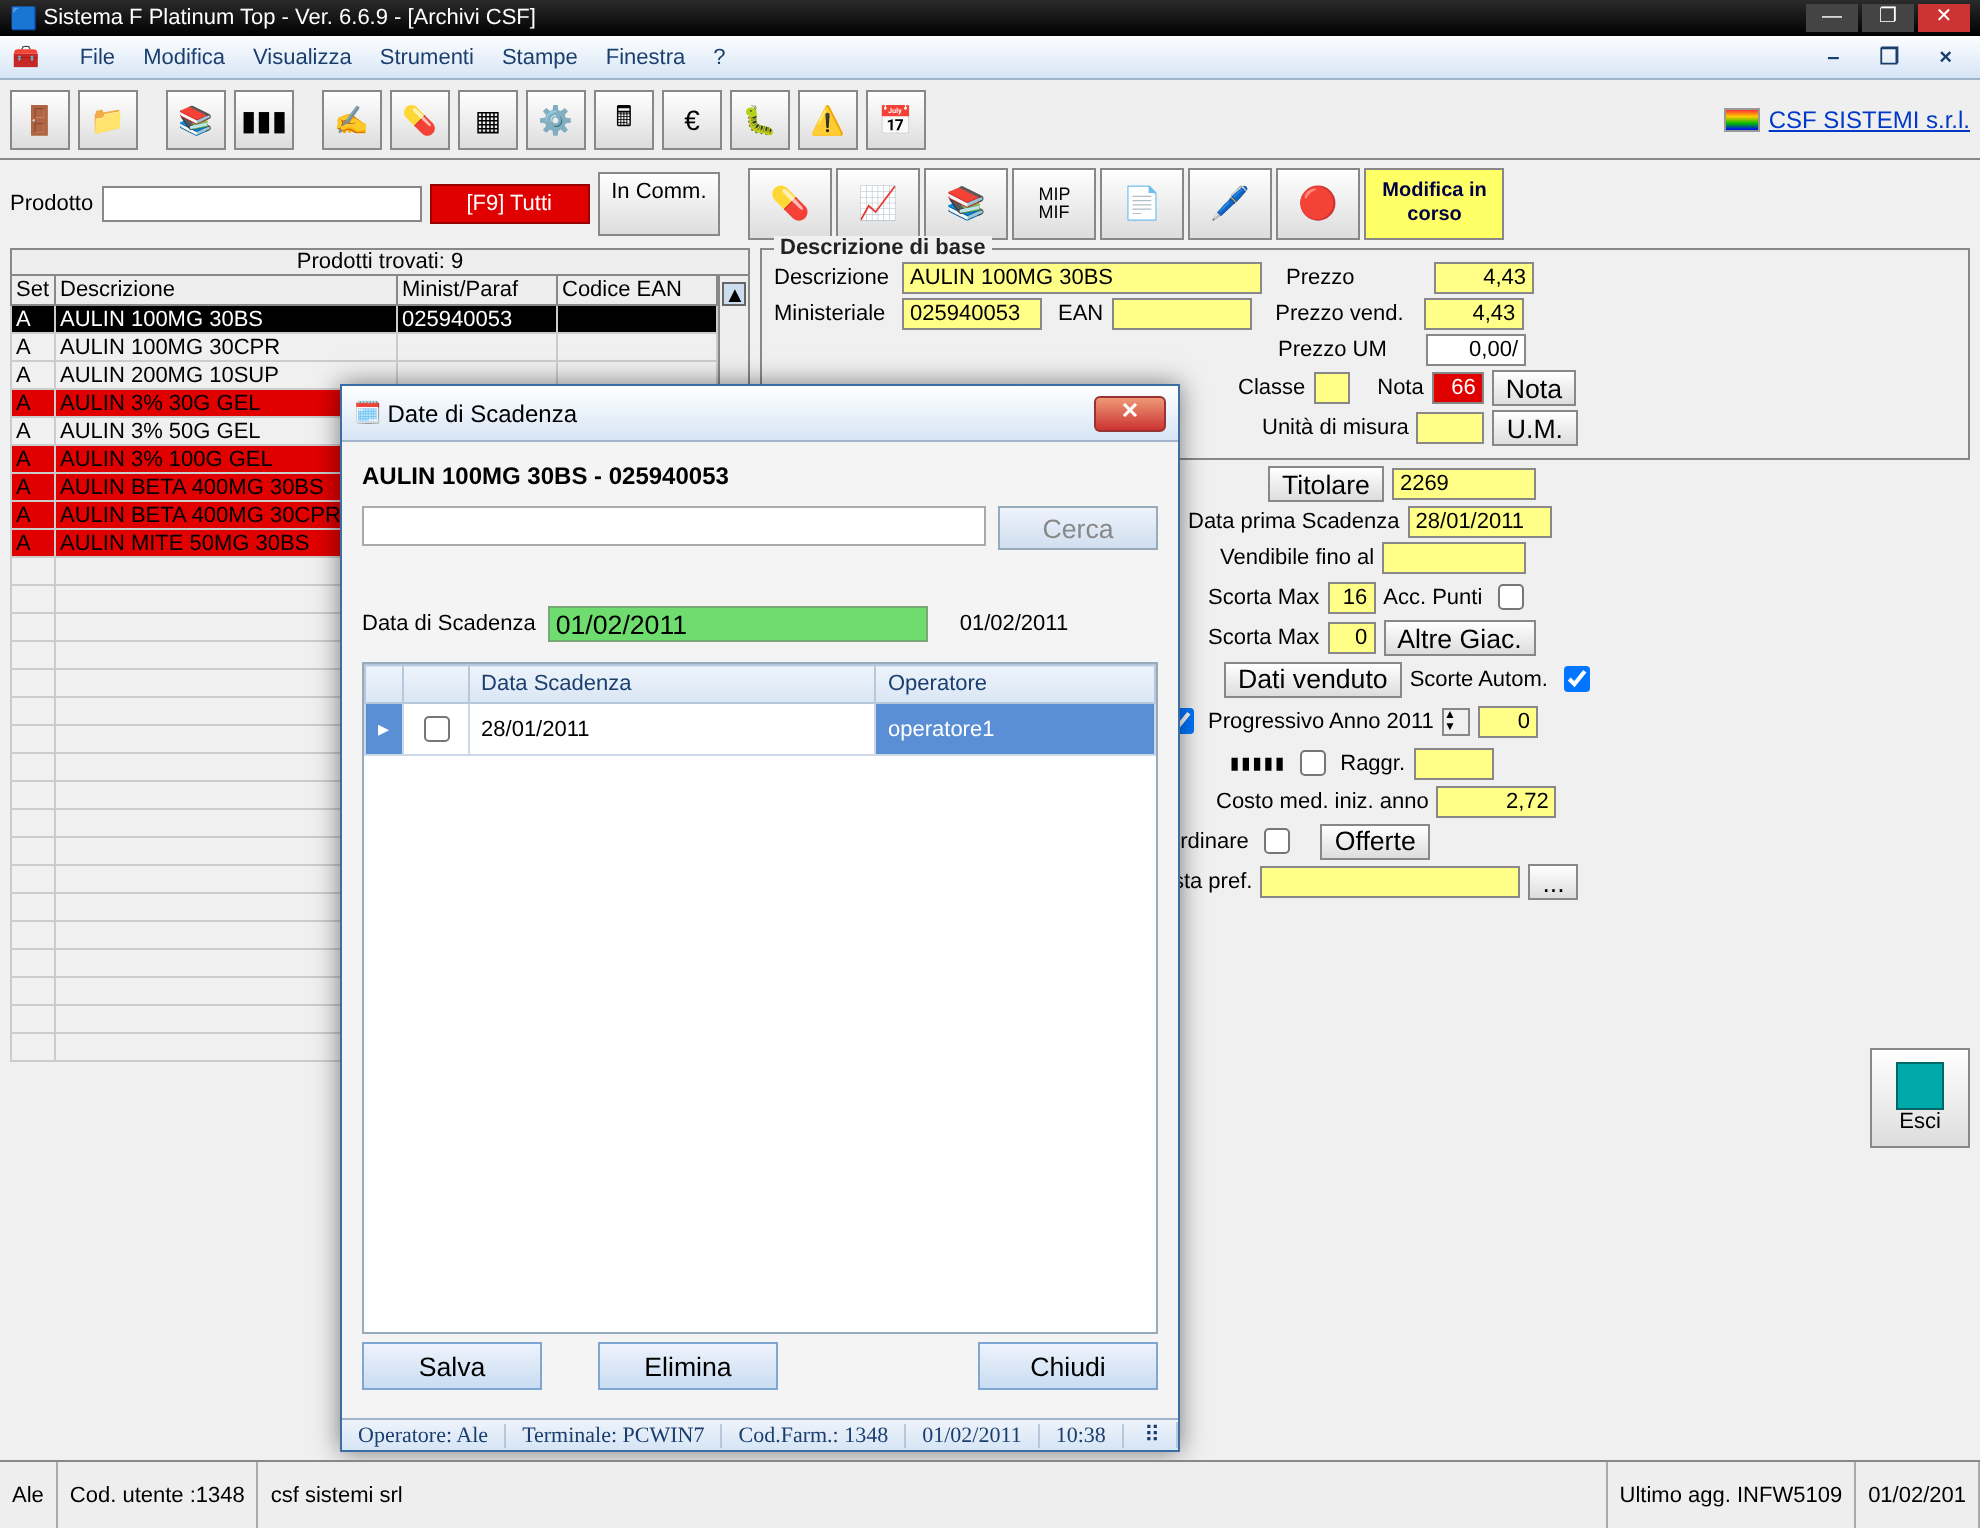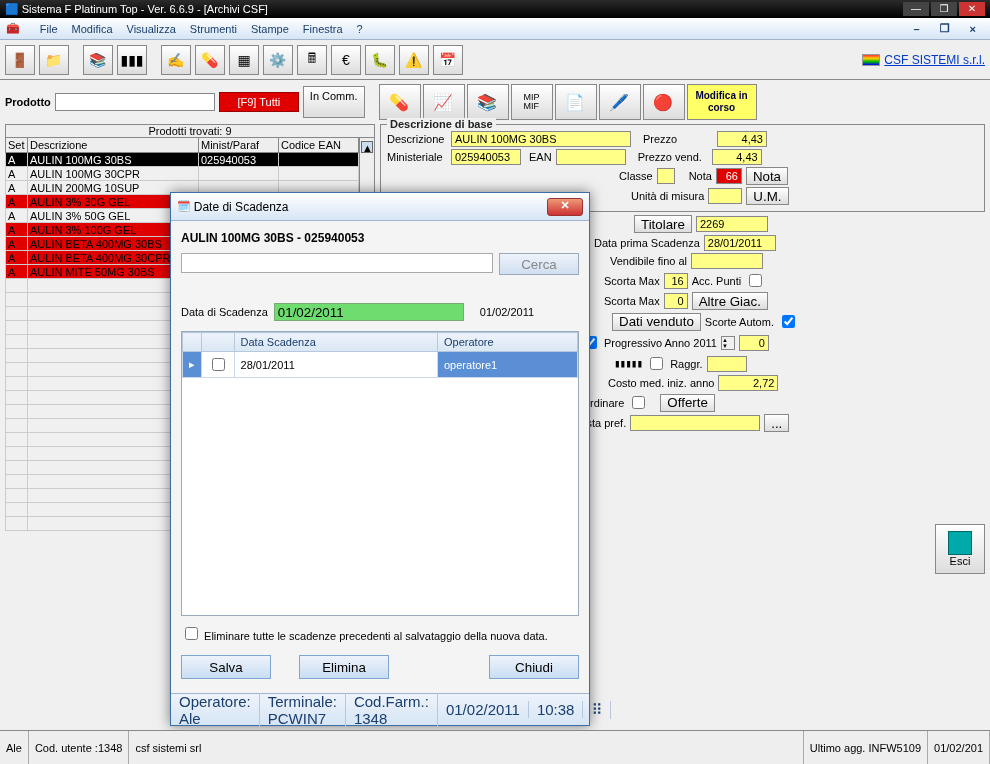--- a/index.html
+++ b/index.html
@@ -43,21 +43,21 @@
   align-items: center;
   padding: 3px 5px;
   gap: 4px;
 }
 .tbtn { width:30px; height:30px; border:1px solid #888; background:linear-gradient(#fff,#ddd); display:flex; align-items:center; justify-content:center; font-size:14px;}
 .logo-right { margin-left:auto; color:#0038c7; text-decoration:underline; font-size:12px; display:flex; align-items:center; gap:4px;}
 .logo-right .lgicon{ width:18px;height:12px;background:linear-gradient(#f33,#fc0,#0b0,#00f);border:1px solid #999;}
 .searchrow {
   display:flex; align-items:center; padding:4px 5px; gap:4px;
 }
-.searchrow label{ font-weight:bold;}
+.searchrow label{ font-weight:normal;}
 .searchrow input.prod { width:160px; height:18px; border:1px solid #888;}
 .btn-f9 { background:#e00000; color:#fff; width:80px; height:20px; border:1px solid #900; text-align:center; line-height:18px;}
 .btn-plain { background:linear-gradient(#fff,#ddd); border:1px solid #888; height:32px; padding:0 6px; line-height:18px;}
 .fn-toolbar { display:flex; gap:2px; margin-left:10px;}
 .fn-toolbar .fbtn{ width:42px;height:36px;border:1px solid #888;background:linear-gradient(#fff,#ddd);display:flex;align-items:center;justify-content:center;font-size:16px;}
 .fn-toolbar .fbtn.mod{ background:#ffff66; font-size:10px; line-height:12px; text-align:center; font-weight:bold; padding:2px; width:70px; color:#004;}
 .main { display:flex; padding:0 5px; }
 .leftcol { width:370px; }
 .trov { text-align:center; font-size:11px; border:1px solid #888; border-bottom:none; background:#eee; }
 table.grid { border-collapse:collapse; width:100%; table-layout:fixed;}
@@ -101,21 +101,21 @@
 .dlg-row input{ height:18px; border:1px solid #7a7; background:#6fdc6f; width:190px; padding:0 3px;}
 .dlg-grid{ flex:1; border:1px solid #9ab; background:#fff;}
 .dlg-grid table{ border-collapse:collapse; width:100%;}
 .dlg-grid th{ background:linear-gradient(#eef3fb,#d9e6f4); border:1px solid #b8c8dc; font-weight:normal; text-align:left; padding:3px 6px; color:#1a3e6e;}
 .dlg-grid td{ border:1px solid #cdd9e8; padding:3px 6px;}
 .dlg-grid tr.selrow td{ background:#5a8fd6; color:#fff;}
 .dlg-grid td.arrow{ width:14px; text-align:center; color:#333; background:#eef2f8;}
 .dlg-chk{ margin:8px 0;}
 .dlg-btns{ display:flex; gap:28px; padding:4px 0;}
 .dlg-btns button{ width:90px; height:24px; background:linear-gradient(#eef3fb,#c9ddf2); border:1px solid #7fa6d0;}
-.dlg-status{ height:32px; background:linear-gradient(#eef3fb,#d6e5f5); border-top:1px solid #a0b5cc; display:flex; align-items:center; font-size:15px;}
+.dlg-status{ height:16px; background:linear-gradient(#eef3fb,#d6e5f5); border-top:1px solid #a0b5cc; display:flex; align-items:center; font-size:11px;font-family:Liberation Serif, serif;}
 .dlg-status .c{ padding:0 8px; border-right:1px solid #b8c8dc; color:#1a3e6e;}
 
 .peek { position:absolute; background:#ffff88; border:1px solid #888; height:16px;}
 </style>
 </head>
 <body>
 
 <div class="titlebar">
   <span>🟦</span>&nbsp;
   <span>Sistema F Platinum Top - Ver. 6.6.9 - [Archivi CSF]</span>
@@ -386,20 +386,25 @@
       </div>
       <div class="row">
         <label style="width:60px">Ministeriale</label>
         <span class="fld yel" style="width:70px">025940053</span>
         <label style="margin-left:4px">EAN</label>
         <span class="fld yel" style="width:70px"></span>
         <label style="width:70px;margin-left:8px">Prezzo vend.</label>
         <span class="fld yel num" style="width:50px">4,43</span>
       </div>
       <div class="row">
+        <span style="width:248px"></span>
+        <label style="width:70px">Prezzo UM</label>
+        <span class="fld num" style="width:50px">0,00/</span>
+      </div>
+      <div class="row">
         <span style="width:228px"></span>
         <label>Classe</label>
         <span class="fld yel" style="width:18px"></span>
         <label style="margin-left:10px">Nota</label>
         <span class="fld red num" style="width:26px">66</span>
         <button class="btn-sm">Nota</button>
       </div>
       <div class="row">
         <span style="width:240px"></span>
         <label>Unità di misura</label>
@@ -524,24 +529,20 @@
         <tbody>
           <tr class="selrow">
             <td class="arrow">▸</td>
             <td style="background:#fff;text-align:center"><input type="checkbox" style=""></td>
             <td style="background:#fff;color:#000">28/01/2011</td>
             <td>operatore1</td>
           </tr>
         </tbody>
       </table>
     </div>
-    <div class="dlg-chk">
-      <input type="checkbox" style="">
-      <label>Eliminare tutte le scadenze precedenti al salvataggio della nuova data.</label>
-    </div>
     <div class="dlg-btns">
       <button>Salva</button>
       <button>Elimina</button>
       <span style="flex:1"></span>
       <button>Chiudi</button>
     </div>
   </div>
   <div class="dlg-status">
     <span class="c">Operatore: Ale</span>
     <span class="c">Terminale: PCWIN7</span>

